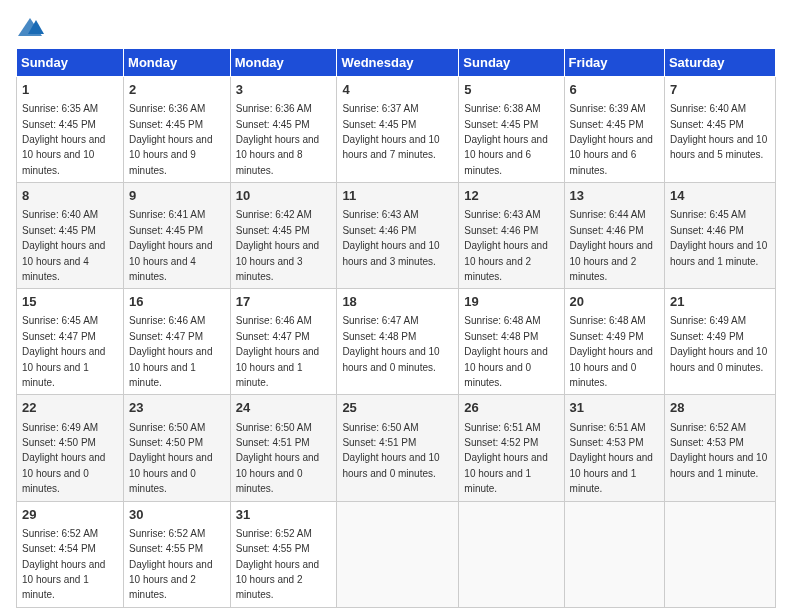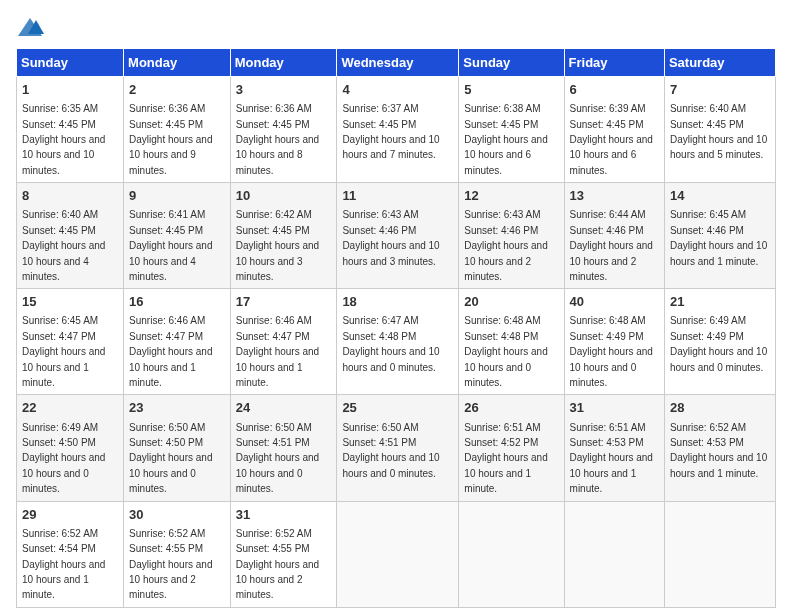--- a/index.html
+++ b/index.html
@@ -136,22 +136,22 @@
         <td><span class="day-num">11</span><span class="day-info">Sunrise: 6:43 AM<br>Sunset: 4:46 PM<br>Daylight hours and 10 hours and 3 minutes.</span></td>
         <td><span class="day-num">12</span><span class="day-info">Sunrise: 6:43 AM<br>Sunset: 4:46 PM<br>Daylight hours and 10 hours and 2 minutes.</span></td>
         <td><span class="day-num">13</span><span class="day-info">Sunrise: 6:44 AM<br>Sunset: 4:46 PM<br>Daylight hours and 10 hours and 2 minutes.</span></td>
         <td><span class="day-num">14</span><span class="day-info">Sunrise: 6:45 AM<br>Sunset: 4:46 PM<br>Daylight hours and 10 hours and 1 minute.</span></td>
       </tr>
       <tr>
         <td><span class="day-num">15</span><span class="day-info">Sunrise: 6:45 AM<br>Sunset: 4:47 PM<br>Daylight hours and 10 hours and 1 minute.</span></td>
         <td><span class="day-num">16</span><span class="day-info">Sunrise: 6:46 AM<br>Sunset: 4:47 PM<br>Daylight hours and 10 hours and 1 minute.</span></td>
         <td><span class="day-num">17</span><span class="day-info">Sunrise: 6:46 AM<br>Sunset: 4:47 PM<br>Daylight hours and 10 hours and 1 minute.</span></td>
         <td><span class="day-num">18</span><span class="day-info">Sunrise: 6:47 AM<br>Sunset: 4:48 PM<br>Daylight hours and 10 hours and 0 minutes.</span></td>
-        <td><span class="day-num">20</span><span class="day-info">Sunrise: 6:48 AM<br>Sunset: 4:48 PM<br>Daylight hours and 10 hours and 0 minutes.</span></td>
-        <td><span class="day-num">40</span><span class="day-info">Sunrise: 6:48 AM<br>Sunset: 4:49 PM<br>Daylight hours and 10 hours and 0 minutes.</span></td>
+        <td><span class="day-num">19</span><span class="day-info">Sunrise: 6:48 AM<br>Sunset: 4:48 PM<br>Daylight hours and 10 hours and 0 minutes.</span></td>
+        <td><span class="day-num">20</span><span class="day-info">Sunrise: 6:48 AM<br>Sunset: 4:49 PM<br>Daylight hours and 10 hours and 0 minutes.</span></td>
         <td><span class="day-num">21</span><span class="day-info">Sunrise: 6:49 AM<br>Sunset: 4:49 PM<br>Daylight hours and 10 hours and 0 minutes.</span></td>
       </tr>
       <tr>
         <td><span class="day-num">22</span><span class="day-info">Sunrise: 6:49 AM<br>Sunset: 4:50 PM<br>Daylight hours and 10 hours and 0 minutes.</span></td>
         <td><span class="day-num">23</span><span class="day-info">Sunrise: 6:50 AM<br>Sunset: 4:50 PM<br>Daylight hours and 10 hours and 0 minutes.</span></td>
         <td><span class="day-num">24</span><span class="day-info">Sunrise: 6:50 AM<br>Sunset: 4:51 PM<br>Daylight hours and 10 hours and 0 minutes.</span></td>
         <td><span class="day-num">25</span><span class="day-info">Sunrise: 6:50 AM<br>Sunset: 4:51 PM<br>Daylight hours and 10 hours and 0 minutes.</span></td>
         <td><span class="day-num">26</span><span class="day-info">Sunrise: 6:51 AM<br>Sunset: 4:52 PM<br>Daylight hours and 10 hours and 1 minute.</span></td>
         <td><span class="day-num">31</span><span class="day-info">Sunrise: 6:51 AM<br>Sunset: 4:53 PM<br>Daylight hours and 10 hours and 1 minute.</span></td>
         <td><span class="day-num">28</span><span class="day-info">Sunrise: 6:52 AM<br>Sunset: 4:53 PM<br>Daylight hours and 10 hours and 1 minute.</span></td>

